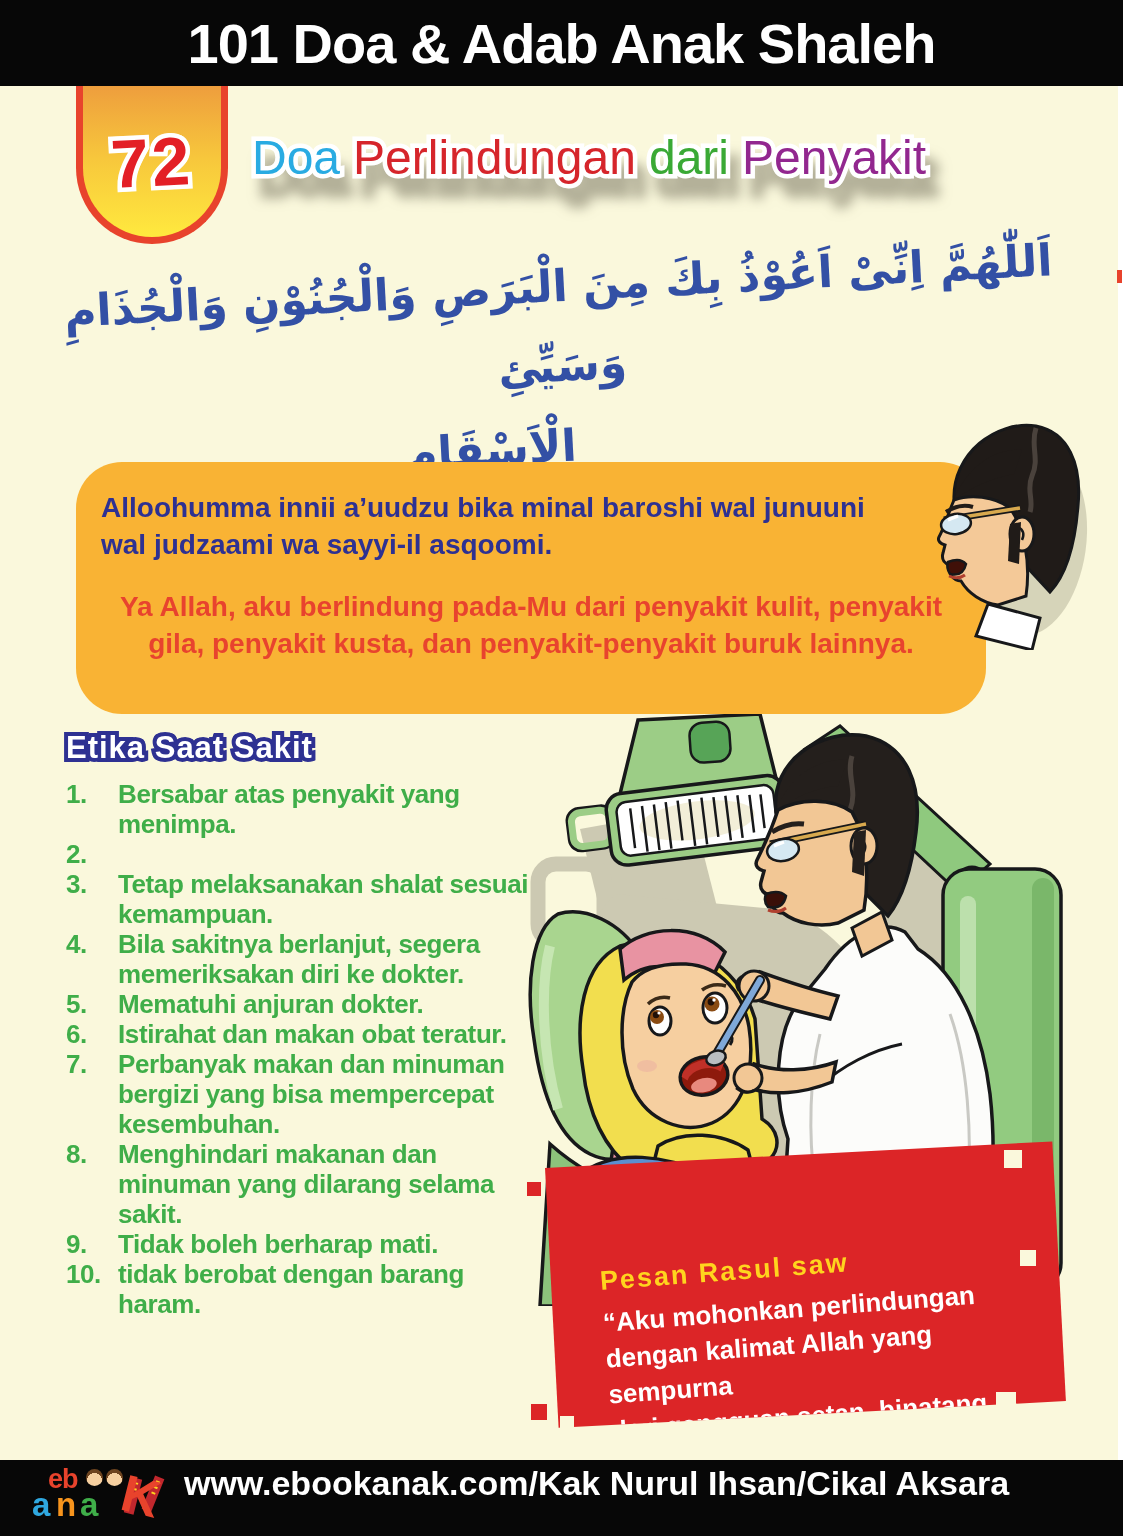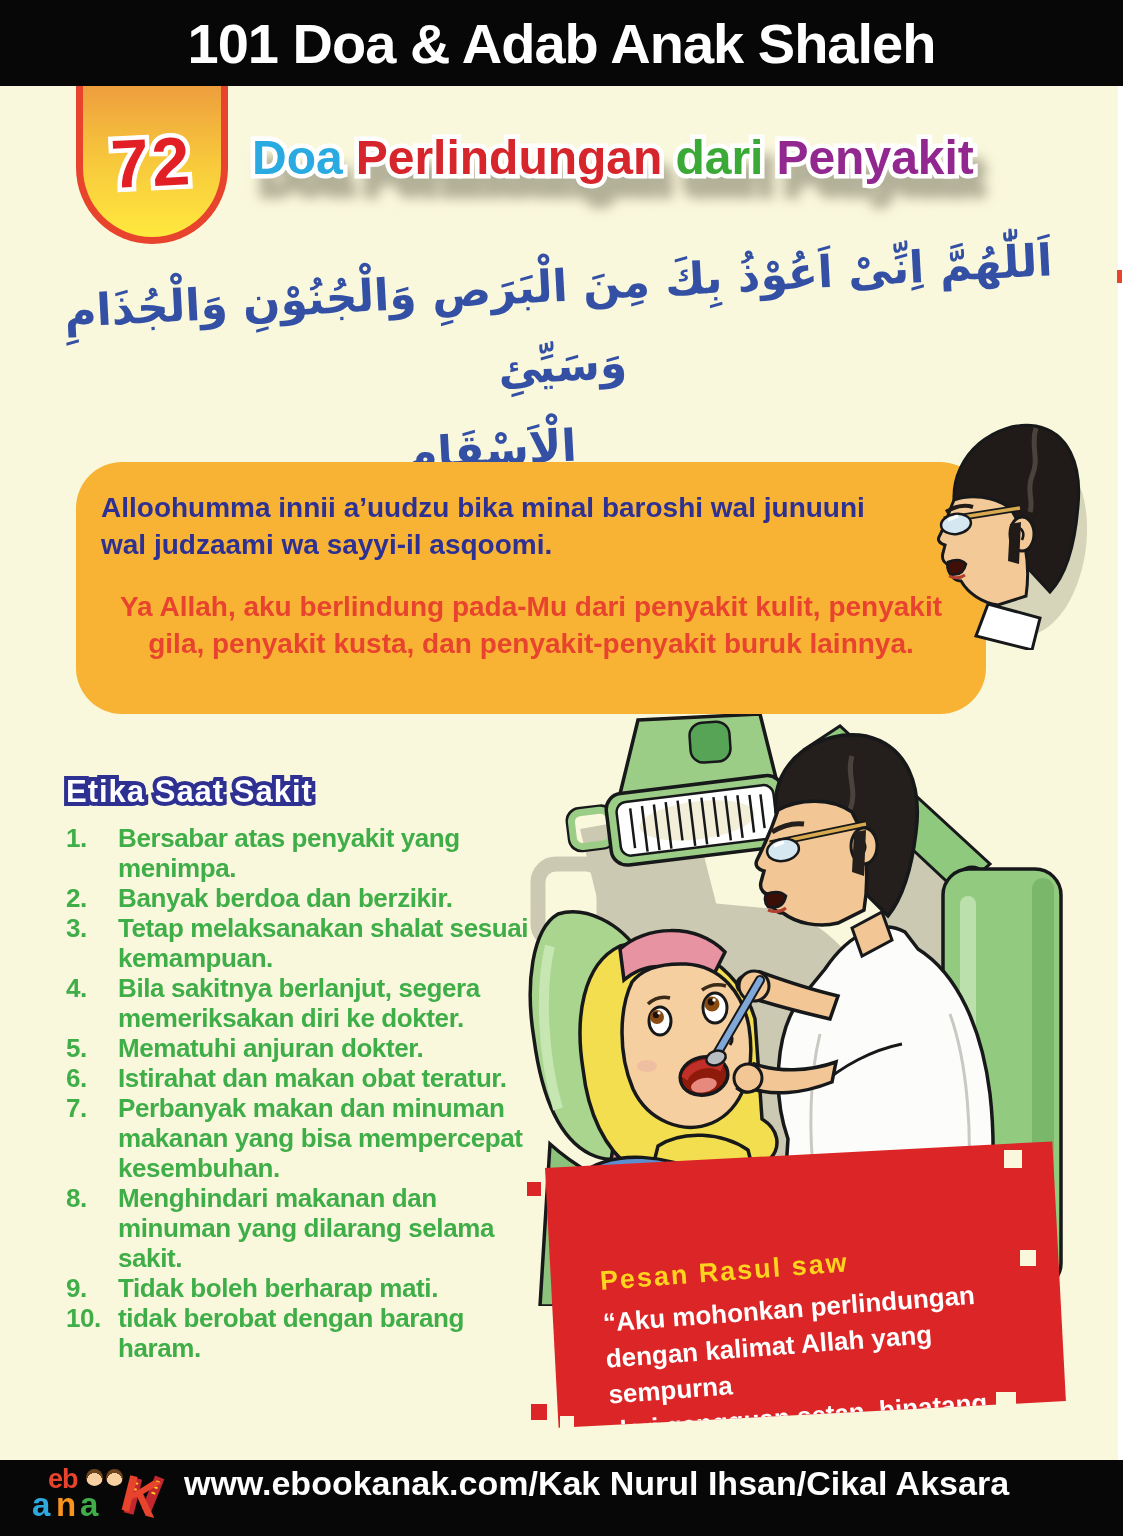--- a/index.html
+++ b/index.html
@@ -28,21 +28,21 @@
     content:attr(data-text); position:absolute; left:0; top:0; z-index:-1; color:#FFFFFF;
     -webkit-text-stroke:9px #FFFFFF;
     text-shadow:-3px -3px 0 #fff,3px -3px 0 #fff,-3px 3px 0 #fff,3px 3px 0 #fff,
                  0 -4px 0 #fff,0 4px 0 #fff,-4px 0 0 #fff,4px 0 0 #fff;
   }
   .badge .num { font-size:68px; font-weight:800; color:#E31F26; letter-spacing:3px; transform:rotate(-3deg); }
 
   
   .title-row {
     position:absolute; left:252px; top:130px; width:790px; display:flex; gap:13px;
-    font-size:48px; font-weight:700; z-index:2; white-space:nowrap;
+    font-size:48px; font-weight:400; z-index:2; white-space:nowrap;
     filter:drop-shadow(9px 20px 6px rgba(110,105,85,0.5));
   }
   .w0{color:#29ABE2} .w1{color:#D6252B} .w2{color:#3AA935} .w3{color:#92278F}
 
   
   .arabic {
     position:absolute; left:60px; top:246px; width:1005px; text-align:center;
     color:#3350A5; font-family:"DejaVu Sans", sans-serif; font-weight:bold;
     font-size:44px; transform:rotate(-3deg); direction:rtl; z-index:1; line-height:80px;
   }
@@ -57,21 +57,21 @@
     margin:27px auto 0; width:860px; text-align:left; color:#2E3192;
     font-weight:800; font-size:28px; line-height:37px; white-space:pre-line;
   }
   .transl {
     margin:25px auto 16px; width:900px; text-align:center; color:#E8432E;
     font-weight:800; font-size:28px; line-height:37px; white-space:pre-line;
   }
   .reciter { position:absolute; left:918px; top:412px; width:172px; height:238px; z-index:2; }
 
   
-  .etika { position:absolute; left:66px; top:730px; width:512px; z-index:2;margin-top:44px; }
+  .etika { position:absolute; left:66px; top:730px; width:512px; z-index:2; }
   .etika-h {
     position:relative; z-index:0; display:inline-block; color:#FFFFFF;
     font-size:31px; font-weight:800; letter-spacing:1px;
   }
   .etika-h::before {
     content:attr(data-text); position:absolute; left:0; top:0; z-index:-1;
     color:#2E3192; -webkit-text-stroke:8px #2E3192;
     text-shadow:-3px -3px 0 #2E3192,3px -3px 0 #2E3192,-3px 3px 0 #2E3192,3px 3px 0 #2E3192;
   }
   .etika ol { list-style:none; margin:13px 0 0 0; padding:0; }
@@ -174,21 +174,20 @@
   <div class="etika">
     <div class="etika-h" data-text="Etika Saat Sakit">Etika Saat Sakit</div>
     <ol>
       <li>
           <span class="n">1.</span>
           <span class="x">Bersabar atas penyakit yang
 menimpa.</span>
         </li>
       <li>
           <span class="n">2.</span>
-          <span class="x">Banyak berdoa dan berzikir.</span>
         </li>
       <li>
           <span class="n">3.</span>
           <span class="x">Tetap melaksanakan shalat sesuai
 kemampuan.</span>
         </li>
       <li>
           <span class="n">4.</span>
           <span class="x">Bila sakitnya berlanjut, segera
 memeriksakan diri ke dokter.</span>
@@ -197,21 +196,21 @@
           <span class="n">5.</span>
           <span class="x">Mematuhi anjuran dokter.</span>
         </li>
       <li>
           <span class="n">6.</span>
           <span class="x">Istirahat dan makan obat teratur.</span>
         </li>
       <li>
           <span class="n">7.</span>
           <span class="x">Perbanyak makan dan minuman
-makanan yang bisa mempercepat
+bergizi yang bisa mempercepat
 kesembuhan.</span>
         </li>
       <li>
           <span class="n">8.</span>
           <span class="x">Menghindari makanan dan
 minuman yang dilarang selama
 sakit.</span>
         </li>
       <li>
           <span class="n">9.</span>

